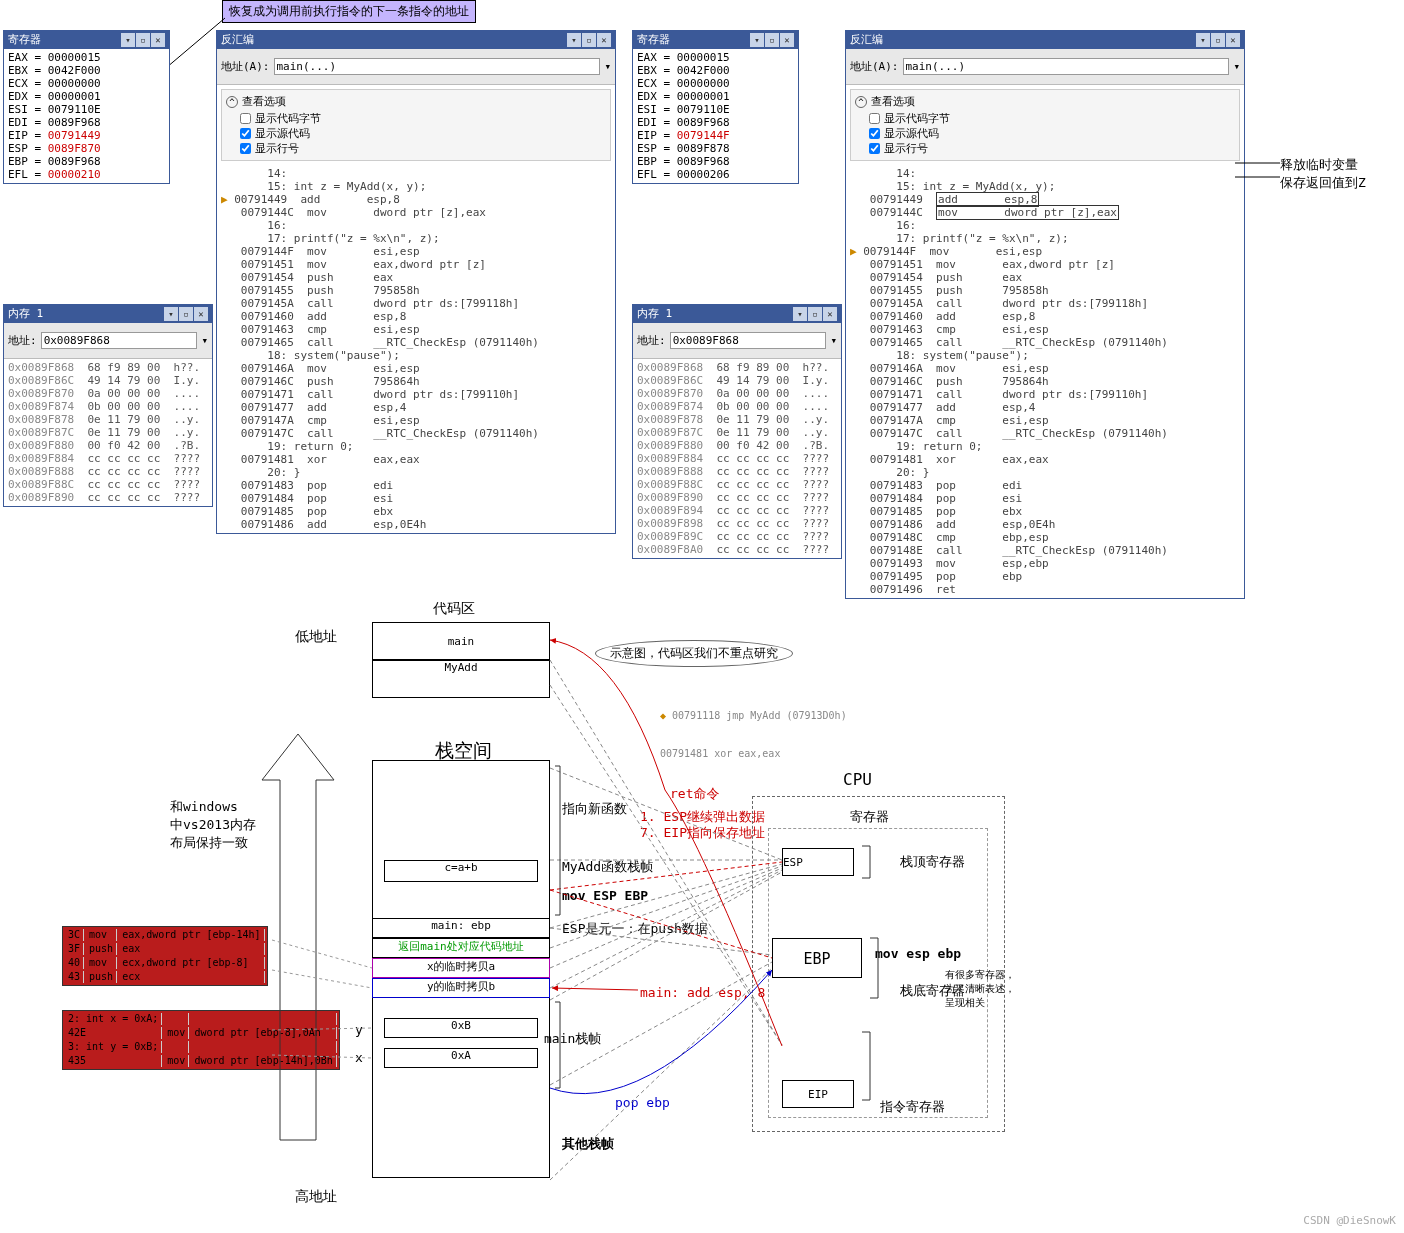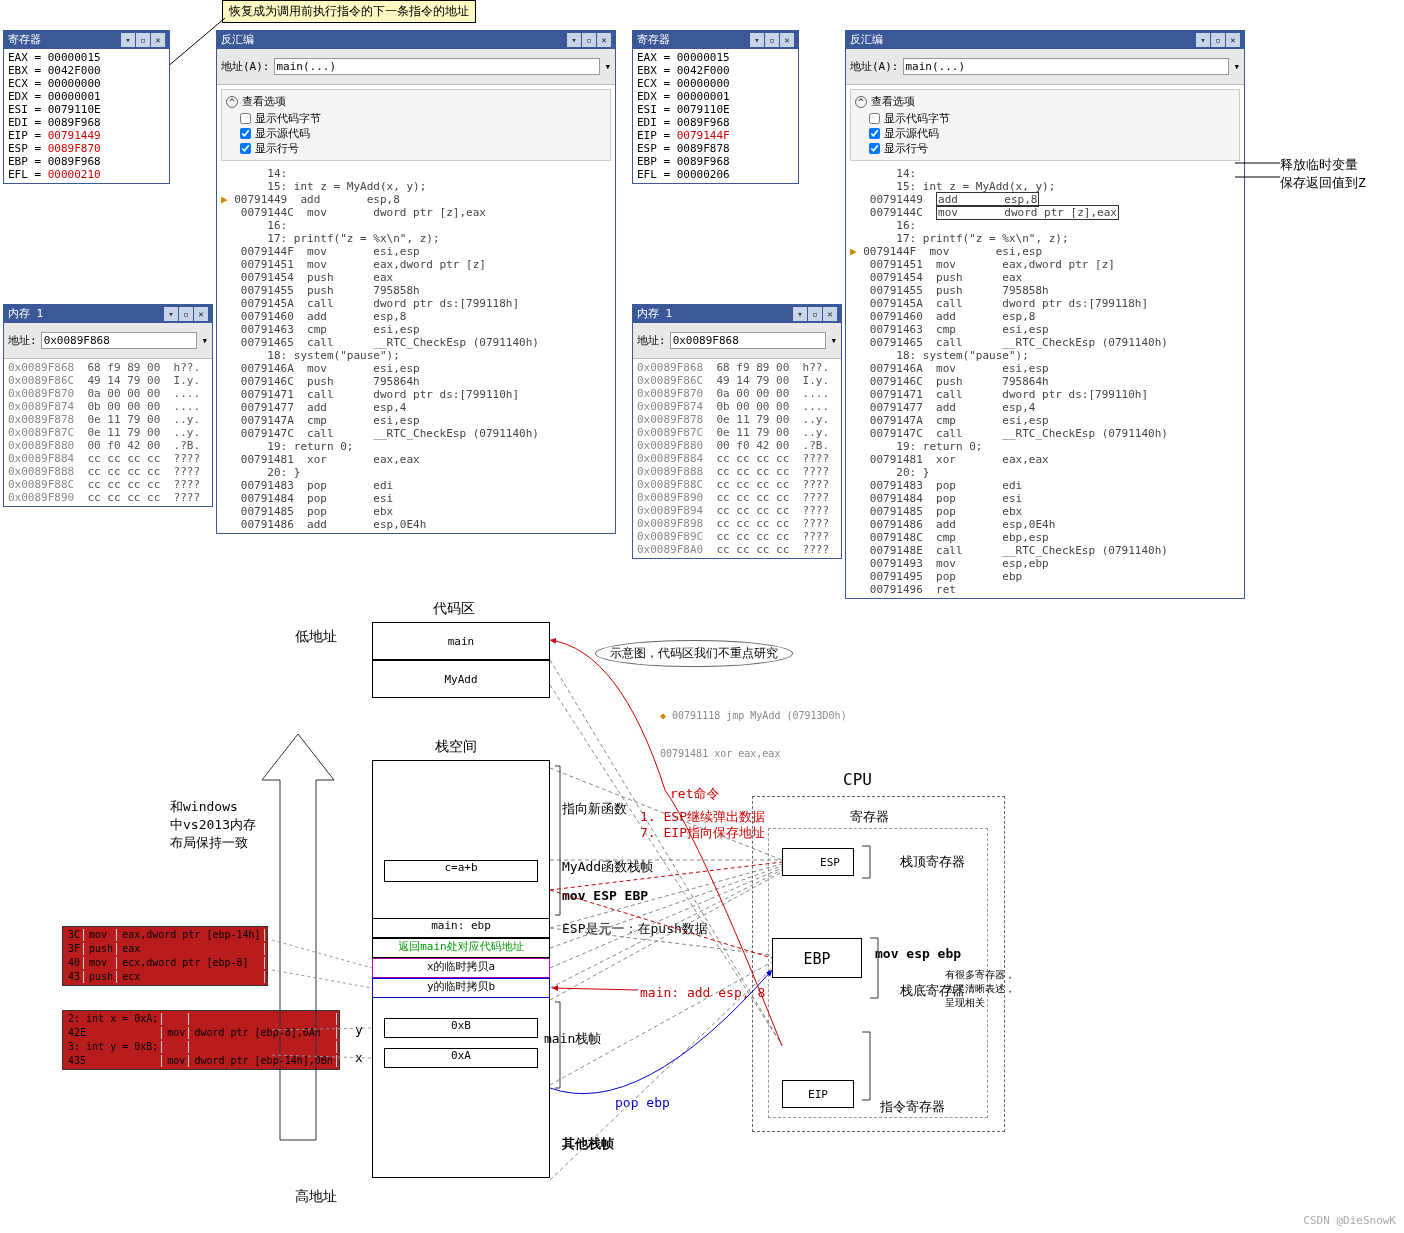--- a/index.html
+++ b/index.html
@@ -18,21 +18,21 @@
 .mem-addr { color:#888; }
 .disasm-line { color:#444; }
 .opts { background:#f5f5f5; border:1px solid #ccc; margin:4px; padding:4px; font-size:11px; }
 .opts .hdr { display:flex; align-items:center; gap:4px; margin-bottom:2px; }
 .circ { display:inline-block; width:12px; height:12px; border:1px solid #666; border-radius:50%; text-align:center; line-height:10px; font-size:9px; }
 .chk { margin-left:14px; display:flex; align-items:center; gap:4px; }
 .chk input { width:11px; height:11px; }
 .cur { color:#cc8800; }
 .hlbox { border:1px solid #333; padding:0 1px; }
 
-.annot { position:absolute; font-size:12px; border:1px solid #000; background:#fef9c3; padding:2px 6px; }
+.annot { position:absolute; font-size:12px; border:1px solid #000; background:#c4b5fd; padding:2px 6px; }
 
 .diag { position:absolute; }
 .label-txt { position:absolute; font-size:13px; }
 .red-txt { color:#c00; }
 .blue-txt { color:#00c; }
 .green-box { border:1px solid #090; }
 .segbox { position:absolute; border:1px solid #000; }
 
 svg.overlay { position:absolute; top:0; left:0; pointer-events:none; }
 .codebox { position:absolute; font-family:Consolas,monospace; font-size:10px; border:1px solid #333; background:#b91c1c; line-height:12px; }
@@ -184,30 +184,30 @@
 
 <div class="diag" style="left:0; top:590px; width:1404px; height:640px;">
 
   <div class="label-txt" style="left:295px; top:38px; font-size:14px;">低地址</div>
   <div class="label-txt" style="left:295px; top:598px; font-size:14px;">高地址</div>
 
   <div class="label-txt" style="left:433px; top:10px; font-size:14px;">代码区</div>
   <div class="segbox" style="left:372px; top:32px; width:178px; height:38px; display:flex; align-items:center; justify-content:center;">
       <span>main</span>
     </div>
-  <div class="segbox" style="left:372px; top:70px; width:178px; height:38px; display:flex; align-items:center; justify-content:center;">
+  <div class="segbox" style="left:372px; top:70px; width:178px; height:38px; display:flex; align-items:flex-start; justify-content:center;">
       <span>MyAdd</span>
     </div>
 
   <div style="position:absolute; left:595px; top:50px; border:1px solid #666; border-radius:50%; padding:4px 14px; font-size:12px;">示意图，代码区我们不重点研究</div>
 
   <div class="label-txt" style="left:660px; top:120px; font-family:Consolas,monospace; font-size:10px; color:#888;"><span class="cur">◆</span> <span>00791118  jmp       MyAdd (07913D0h)</span></div>
   <div class="label-txt" style="left:660px; top:158px; font-family:Consolas,monospace; font-size:10px; color:#888;">00791481  xor       eax,eax</div>
 
-  <div class="label-txt" style="left:435px; top:148px; font-size:14px;">栈空间</div>
+  <div class="label-txt" style="left:435px; top:148px; font-size:19px;">栈空间</div>
   <div class="segbox" style="left:372px; top:170px; width:178px; height:418px;"></div>
 
   <div class="segbox" style="left:384px; top:270px; width:154px; height:22px; text-align:center;"><span>c=a+b</span></div>
 
   <div class="segbox" style="left:372px; top:328px; width:178px; height:20px; text-align:center;"><span>main: ebp</span></div>
   <div class="segbox green-box" style="left:372px; top:348px; width:178px; height:20px; text-align:center; color:#090;"><span>返回main处对应代码地址</span></div>
   <div class="segbox" style="left:372px; top:368px; width:178px; height:20px; text-align:center; border-color:#a0a;"><span>x的临时拷贝a</span></div>
   <div class="segbox" style="left:372px; top:388px; width:178px; height:20px; text-align:center; border-color:#00c;"><span>y的临时拷贝b</span></div>
 
   <div class="segbox green-box" style="left:384px; top:428px; width:154px; height:20px; text-align:center;"><span>0xB</span></div>
@@ -224,21 +224,21 @@
 
   <div class="label-txt red-txt" style="left:670px; top:195px;">ret命令</div>
   <div class="label-txt red-txt" style="left:640px; top:218px;">1. ESP继续弹出数据</div>
   <div class="label-txt red-txt" style="left:640px; top:234px;">7. EIP指向保存地址</div>
 
   <div class="label-txt" style="left:843px; top:180px; font-size:16px;">CPU</div>
   <div style="position:absolute; left:752px; top:206px; width:253px; height:336px; border:1px dashed #666;"></div>
   <div class="label-txt" style="left:850px; top:218px;">寄存器</div>
   <div style="position:absolute; left:768px; top:238px; width:220px; height:290px; border:1px dashed #999;"></div>
 
-  <div class="segbox" style="left:782px; top:258px; width:72px; height:28px; text-align:center; line-height:28px;padding-left:24px;"><span>ESP</span></div>
+  <div class="segbox" style="left:782px; top:258px; width:72px; height:28px; line-height:28px;"><span>ESP</span></div>
   <div class="label-txt" style="left:900px; top:263px;">栈顶寄存器</div>
 
   <div class="segbox" style="left:772px; top:348px; width:90px; height:40px; text-align:center; line-height:40px; font-size:15px;"><span>EBP</span></div>
   <div class="label-txt" style="left:900px; top:392px;">栈底寄存器</div>
   <div class="label-txt" style="left:875px; top:356px; font-weight:bold;">mov esp ebp</div>
 
   <div class="segbox" style="left:782px; top:442px; width:72px; height:28px; text-align:center; line-height:28px;margin-top:48px;"><span>EIP</span></div>
   <div class="label-txt" style="left:880px; top:488px;margin-top:20px;">指令寄存器</div>
 
   <div class="label-txt" style="left:945px; top:378px; font-size:10px; width:80px; white-space:pre-line;">有很多寄存器，

